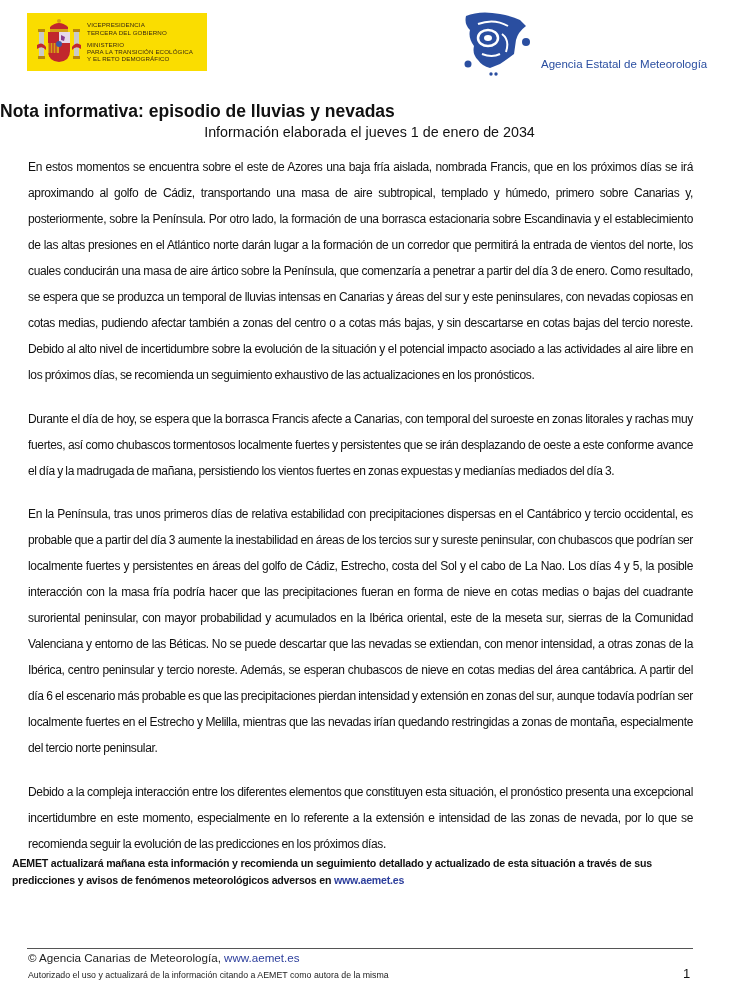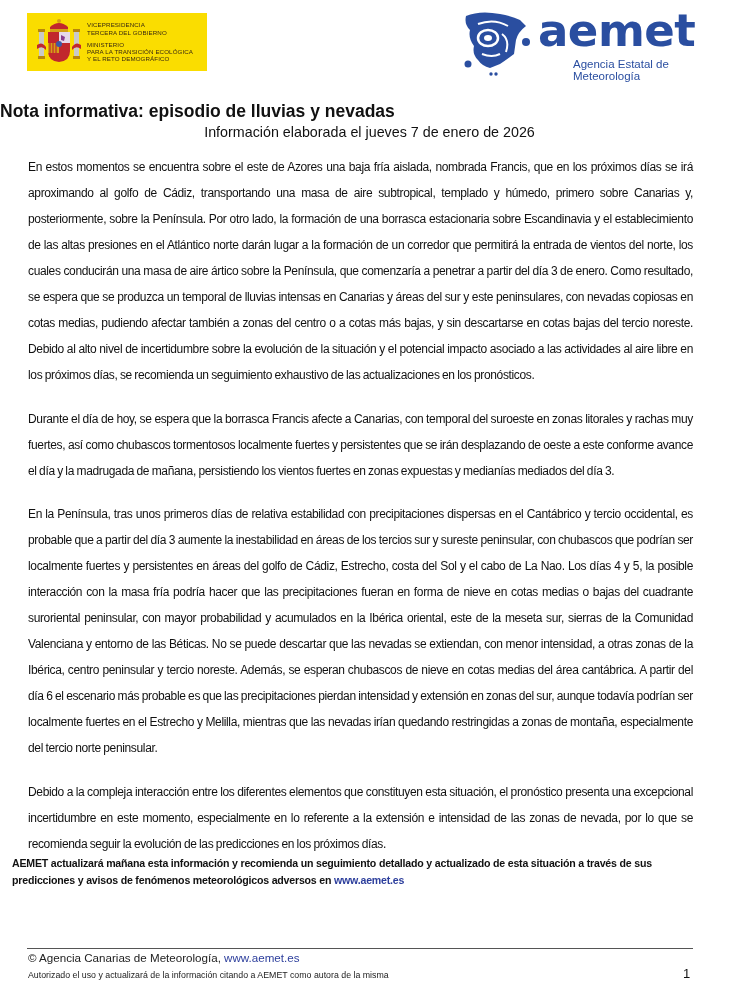--- a/index.html
+++ b/index.html
@@ -6,21 +6,21 @@
     body { width: 739px; height: 987px; position: relative; overflow: hidden;
       font-family: "Liberation Sans", sans-serif; color: #111; }
     .gov-logo { position: absolute; left: 27px; top: 13px; width: 180px; height: 58px;
       background: #fadd00; display: flex; align-items: center; }
     .gov-logo .coat { width: 44px; height: 50px; margin-left: 10px; position: relative; }
     .gov-logo .text { margin-left: 6px; font-size: 6.2px; line-height: 7.2px; color: #3a2a10; letter-spacing: 0.1px; }
     .gov-logo .text .gap { height: 5px; }
     .aemet-logo { position: absolute; left: 460px; top: 10px; width: 260px; height: 68px; }
     .aemet-word { position: absolute; left: 78px; top: -6px; font-size: 45px; font-weight: bold;
       color: #2a4ea0; letter-spacing: -0.5px; font-family: "DejaVu Sans", sans-serif; }
-    .aemet-sub { position: absolute; left: 81px; top: 48px; font-size: 11.5px; color: #2a4ea0; margin-left: 32px; }
+    .aemet-sub { position: absolute; left: 81px; top: 48px; font-size: 11.5px; color: #2a4ea0; }
     .title { position: absolute; top: 101px; left: 0; width: 739px; text-align: left;
       font-size: 17.5px; font-weight: bold; color: #111; }
     .subtitle { position: absolute; top: 124px; left: 0; width: 739px; text-align: center;
       font-size: 14.3px; color: #111; }
     .body-text { position: absolute; left: 28px; width: 665px; top: 154px; font-size: 12px;
       line-height: 26px; text-align: justify; font-family: "Liberation Sans", sans-serif;
       letter-spacing: -0.35px; word-spacing: -0.5px; hyphens: manual; }
     .body-text p { margin: 0 0 17.6px 0; }
     .notice { position: absolute; left: 12px; top: 855px; width: 670px; font-size: 10.6px;
       line-height: 17px; font-weight: bold; color: #111; letter-spacing: -0.2px; }
@@ -77,26 +77,25 @@
     <ellipse cx="28" cy="28" rx="10" ry="8" fill="none" stroke="#ffffff" stroke-width="2.5"></ellipse>
     <ellipse cx="28" cy="28" rx="4" ry="3" fill="#ffffff"></ellipse>
     <path d="M18 14 Q34 8 48 16" fill="none" stroke="#ffffff" stroke-width="2"></path>
     <path d="M42 24 Q50 30 46 42" fill="none" stroke="#ffffff" stroke-width="2"></path>
     <path d="M22 44 Q32 48 40 44" fill="none" stroke="#ffffff" stroke-width="2"></path>
     <circle cx="66" cy="32" r="4" fill="#2a4ea0"></circle>
     <circle cx="8" cy="54" r="3.5" fill="#2a4ea0"></circle>
     <circle cx="31" cy="64" r="1.7" fill="#2a4ea0"></circle>
     <circle cx="36" cy="64" r="1.7" fill="#2a4ea0"></circle>
   </svg>
-  <div class="aemet-word">aemet</div>
   <div class="aemet-sub">Agencia Estatal de Meteorología</div>
 </div>
 
 <div class="title">Nota informativa: episodio de lluvias y nevadas</div>
-<div class="subtitle">Información elaborada el jueves 7 de enero de 2026</div>
+<div class="subtitle">Información elaborada el jueves 1 de enero de 2034</div>
 
 <div class="body-text">
   <p>En estos momentos se encuentra sobre el este de Azores una baja fría aislada, nombrada Francis, que en los próximos días se irá aproximando al golfo de Cádiz, transportando una masa de aire subtropical, templado y húmedo, primero sobre Canarias y, posteriormente, sobre la Península. Por otro lado, la formación de una borrasca estacionaria sobre Escandinavia y el establecimiento de las altas presiones en el Atlántico norte darán lugar a la formación de un corredor que permitirá la entrada de vientos del norte, los cuales conducirán una masa de aire ártico sobre la Península, que comenzaría a penetrar a partir del día 3 de enero. Como resultado, se espera que se produzca un temporal de lluvias intensas en Canarias y áreas del sur y este peninsulares, con nevadas copiosas en cotas medias, pudiendo afectar también a zonas del centro o a cotas más bajas, y sin descartarse en cotas bajas del tercio noreste. Debido al alto nivel de incertidumbre sobre la evolución de la situación y el potencial impacto asociado a las actividades al aire libre en los próximos días, se recomienda un seguimiento exhaustivo de las actualizaciones en los pronósticos.</p>
   <p>Durante el día de hoy, se espera que la borrasca Francis afecte a Canarias, con temporal del suroeste en zonas litorales y rachas muy fuertes, así como chubascos tormentosos localmente fuertes y persistentes que se irán desplazando de oeste a este conforme avance el día y la madrugada de mañana, persistiendo los vientos fuertes en zonas expuestas y medianías mediados del día 3.</p>
   <p>En la Península, tras unos primeros días de relativa estabilidad con precipitaciones dispersas en el Cantábrico y tercio occidental, es probable que a partir del día 3 aumente la inestabilidad en áreas de los tercios sur y sureste peninsular, con chubascos que podrían ser localmente fuertes y persistentes en áreas del golfo de Cádiz, Estrecho, costa del Sol y el cabo de La Nao. Los días 4 y 5, la posible interacción con la masa fría podría hacer que las precipitaciones fueran en forma de nieve en cotas medias o bajas del cuadrante suroriental peninsular, con mayor probabilidad y acumulados en la Ibérica oriental, este de la meseta sur, sierras de la Comunidad Valenciana y entorno de las Béticas. No se puede descartar que las nevadas se extiendan, con menor intensidad, a otras zonas de la Ibérica, centro peninsular y tercio noreste. Además, se esperan chubascos de nieve en cotas medias del área cantábrica. A partir del día 6 el escenario más probable es que las precipitaciones pierdan intensidad y extensión en zonas del sur, aunque todavía podrían ser localmente fuertes en el Estrecho y Melilla, mientras que las nevadas irían quedando restringidas a zonas de montaña, especialmente del tercio norte peninsular.</p>
   <p>Debido a la compleja interacción entre los diferentes elementos que constituyen esta situación, el pronóstico presenta una excepcional incertidumbre en este momento, especialmente en lo referente a la extensión e intensidad de las zonas de nevada, por lo que se recomienda seguir la evolución de las predicciones en los próximos días.</p>
 </div>
 
 <div class="notice">
   <span>AEMET actualizará mañana esta información y recomienda un seguimiento detallado y actualizado de esta situación a través de sus predicciones y avisos de fenómenos meteorológicos adversos en </span><a>www.aemet.es</a>

